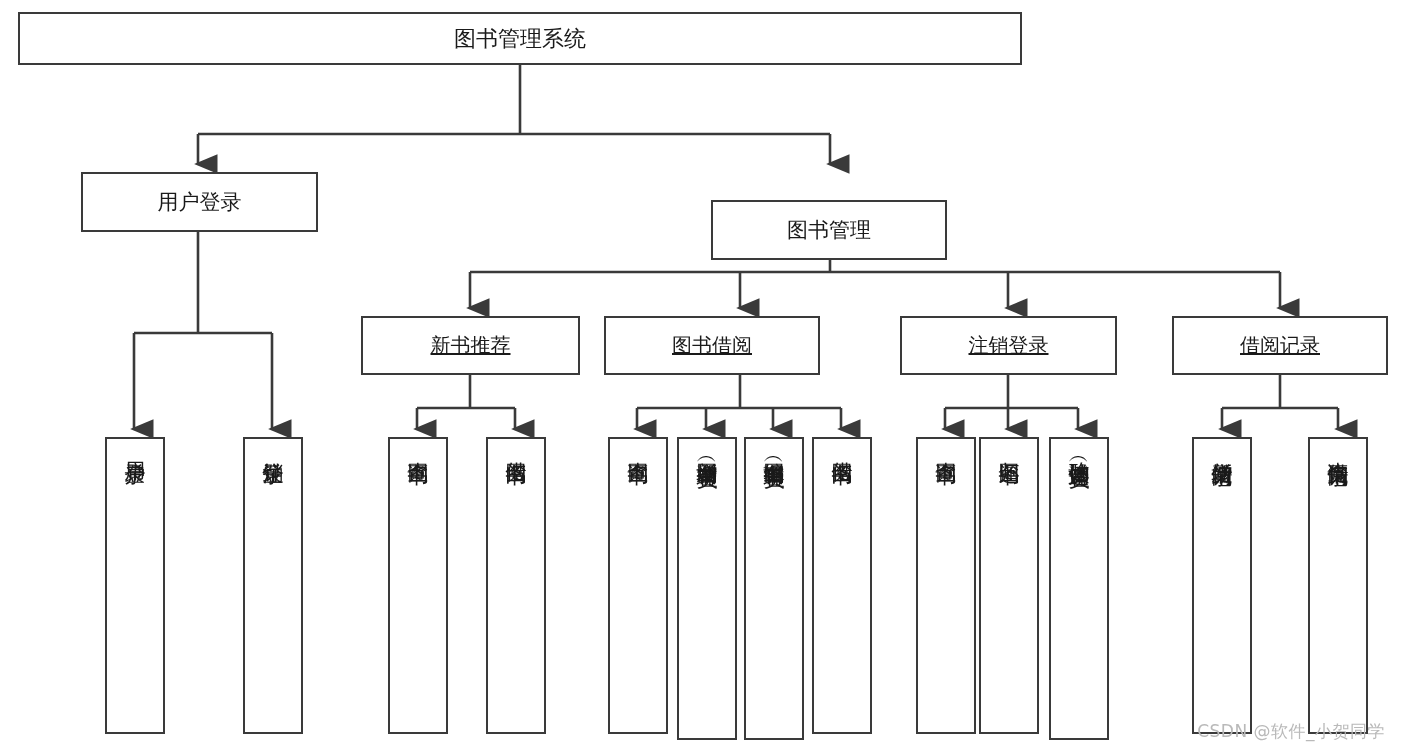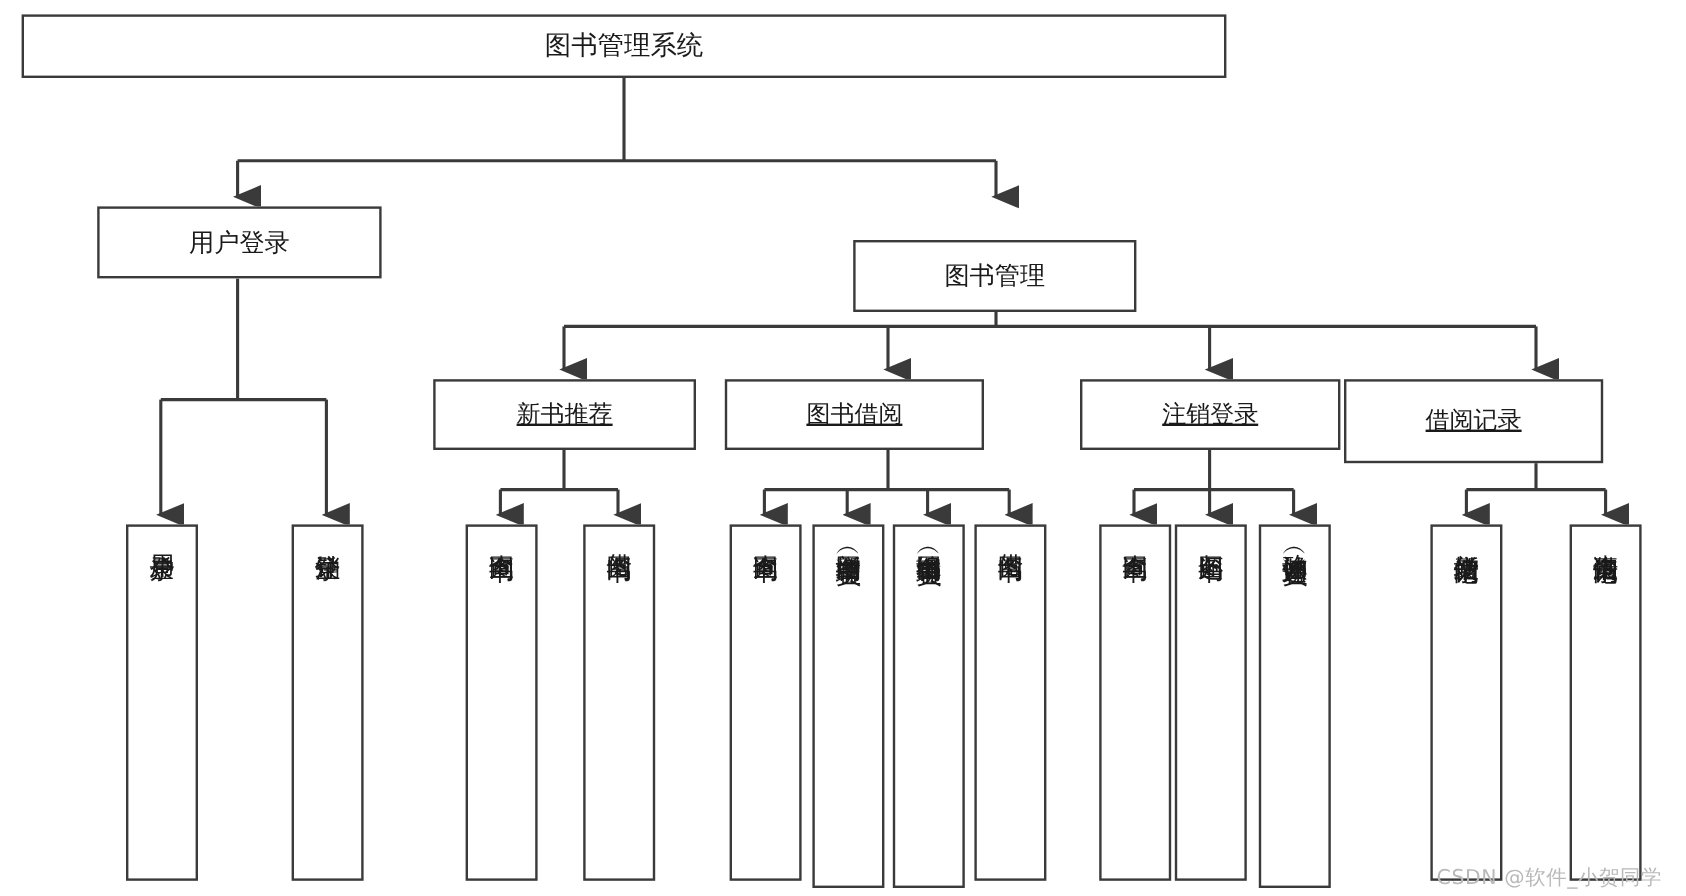--- a/index.html
+++ b/index.html
@@ -145,21 +145,21 @@
   </div>
 
   <div class="node lvl3" style="left:604px; top:316px; width:216px; height:59px;">
     <span class="label">图书借阅</span>
   </div>
 
   <div class="node lvl3" style="left:900px; top:316px; width:217px; height:59px;">
     <span class="label">注销登录</span>
   </div>
 
-  <div class="node lvl3" style="left:1120px; top:316px; width:216px; height:70px;">
+  <div class="node lvl3" style="left:1172px; top:316px; width:216px; height:59px;">
     <span class="label">借阅记录</span>
   </div>
 
   <div class="node leaf" style="left:105px; top:437px; width:60px; height:297px;">
     <span class="label">用户登录</span>
   </div>
   <div class="node leaf" style="left:243px; top:437px; width:60px; height:297px;">
     <span class="label">注销登录</span>
   </div>
 

